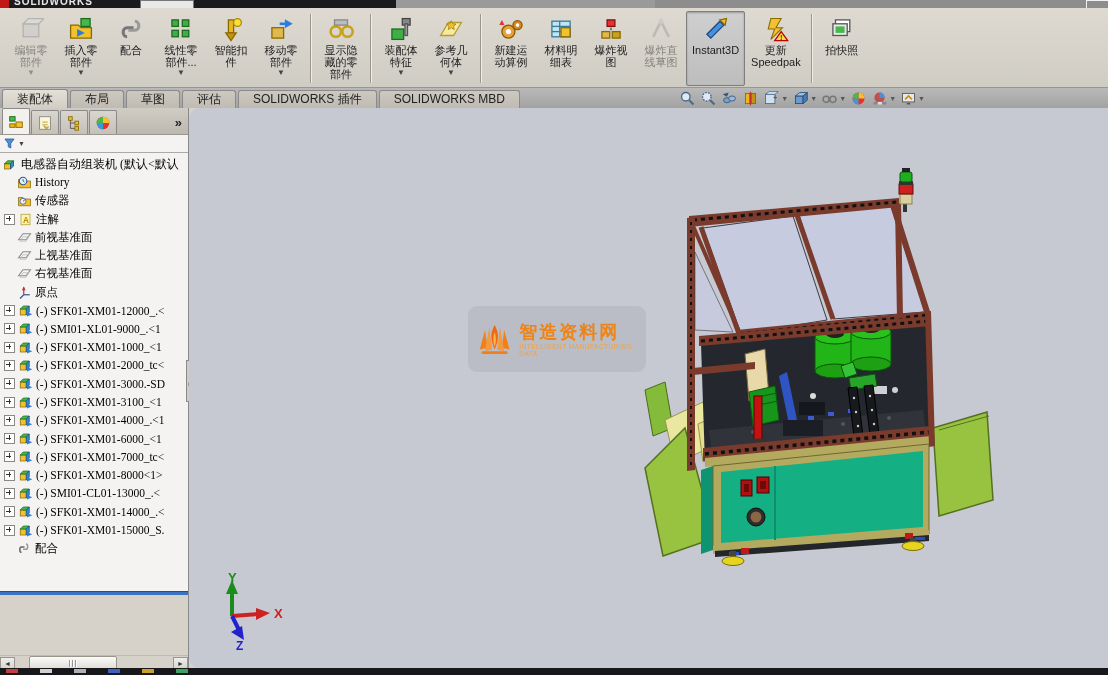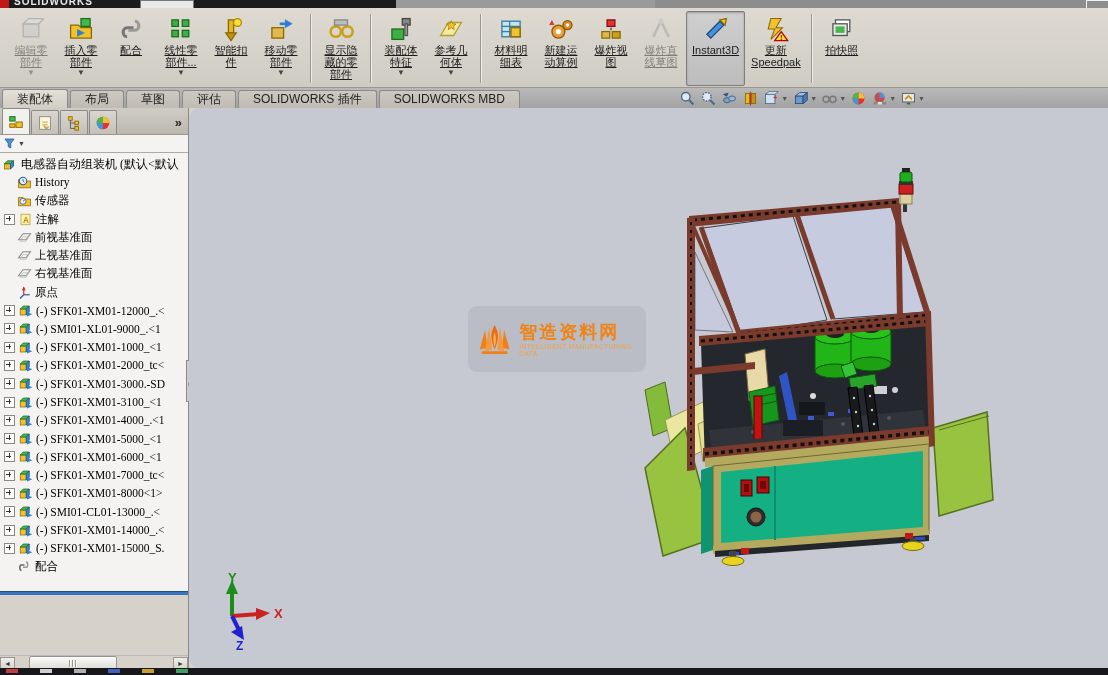--- a/index.html
+++ b/index.html
@@ -13,21 +13,21 @@
   .tb-brand{position:absolute;left:14px;top:-4px;color:#e8e8e8;font-size:10px;font-weight:bold;letter-spacing:1px;}
   .tb-btn{position:absolute;left:140px;top:0px;width:52px;height:7px;background:#e9e9e9;border:1px solid #777;}
   .tb-seg2{position:absolute;left:655px;top:0;width:453px;height:8px;background:#8d8d8d;}
   .tb-box{position:absolute;left:1086px;top:0;width:21px;height:7px;background:#8d8d8d;border:1px solid #f2f2f2;}
   
   .cmdbar{position:absolute;left:0;top:8px;width:1108px;height:80px;background:linear-gradient(#dedad2,#cfccc4);
           border-bottom:1px solid #9a968e;display:flex;align-items:stretch;padding:2px 2px 0 6px;box-sizing:border-box;}
   .cmd-btn{display:flex;flex-direction:column;align-items:center;justify-content:flex-start;
            padding:4px 5px 1px 5px;margin:1px 0;border:1px solid transparent;border-radius:2px;min-width:38px;cursor:default;}
   .cmd-btn .ic{width:26px;height:26px;margin-bottom:2px;}
-  .cmd-btn .lbl{line-height:12px;text-align:center;white-space:nowrap;color:#1c1c1c;text-decoration:underline;}
+  .cmd-btn .lbl{line-height:12px;text-align:center;white-space:nowrap;color:#1c1c1c;}
   .cmd-btn .dd{font-size:8px;color:#444;line-height:8px;margin-top:1px;}
   .cmd-btn.disabled{filter:grayscale(1);opacity:.45;}
   .cmd-btn.pressed{background:linear-gradient(#cfcfcf,#bdbdbd);border:1px solid #7e7e7e;box-shadow:inset 0 1px 2px rgba(0,0,0,.25);}
   .cmd-sep{width:1px;background:#9a968e;margin:4px 4px;border-right:1px solid #f0ede6;}
   
   .tabrow{position:absolute;left:0;top:88px;width:1108px;height:20px;background:linear-gradient(#b9b9b9,#a2a2a2);
           display:flex;align-items:flex-end;}
   .rtab{height:17px;line-height:17px;padding:0 14px;margin-right:2px;background:linear-gradient(#cdc9c1,#bfbbb3);
         border:1px solid #8a8a8a;border-bottom:none;border-radius:3px 3px 0 0;font-size:12px;color:#222;cursor:default;}
   .rtab.active{background:linear-gradient(#e4e0d8,#d2cec6);font-weight:normal;height:18px;line-height:18px;}
@@ -181,39 +181,39 @@
             <polygon points="2,15 8,5 18,5 12,15" fill="#f6e9a2" stroke="#b0a030"></polygon>
             <path d="M14 12 l1.4 3 3.2,.3 -2.4 2.1.7 3.1-2.9-1.7-2.9 1.7.7-3.1-2.4-2.1 3.2-.3z" fill="#f2c12e" stroke="#8a6a00" stroke-width=".6" transform="translate(-1,-6) scale(.8)"></path>
           </svg></span>
         <div class="lbl">参考几</div>
         <div class="lbl">何体</div>
         <div class="dd">▼</div>
       </div>
       <div class="cmd-sep"></div>
       <div class="cmd-btn">
         <span class="ic"><svg viewBox="0 0 20 20" width="100%" height="100%">
+            <circle cx="8" cy="12" r="5" fill="#e8a03a" stroke="#8a5a00"></circle>
+            <circle cx="8" cy="12" r="2" fill="#fff"></circle>
+            <circle cx="15" cy="7" r="3.5" fill="#d88820" stroke="#8a5a00"></circle>
+            <circle cx="15" cy="7" r="1.4" fill="#fff"></circle>
+            <polygon points="3,3 5,7 1,7" fill="#e83030"></polygon>
+          </svg></span>
+        <div class="lbl">新建运</div>
+        <div class="lbl">动算例</div>
+      </div>
+      <div class="cmd-btn">
+        <span class="ic"><svg viewBox="0 0 20 20" width="100%" height="100%">
             <rect x="3" y="4" width="14" height="12" fill="#bfe6f2" stroke="#3a7a9a"></rect>
             <line x1="3" y1="8" x2="17" y2="8" stroke="#3a7a9a"></line>
             <line x1="3" y1="12" x2="17" y2="12" stroke="#3a7a9a"></line>
             <line x1="9" y1="4" x2="9" y2="16" stroke="#3a7a9a"></line>
             <rect x="10" y="9" width="7" height="7" fill="#f2c12e" stroke="#8a6a00"></rect>
           </svg></span>
         <div class="lbl">材料明</div>
         <div class="lbl">细表</div>
-      </div>
-      <div class="cmd-btn">
-        <span class="ic"><svg viewBox="0 0 20 20" width="100%" height="100%">
-            <circle cx="8" cy="12" r="5" fill="#e8a03a" stroke="#8a5a00"></circle>
-            <circle cx="8" cy="12" r="2" fill="#fff"></circle>
-            <circle cx="15" cy="7" r="3.5" fill="#d88820" stroke="#8a5a00"></circle>
-            <circle cx="15" cy="7" r="1.4" fill="#fff"></circle>
-            <polygon points="3,3 5,7 1,7" fill="#e83030"></polygon>
-          </svg></span>
-        <div class="lbl">新建运</div>
-        <div class="lbl">动算例</div>
       </div>
       <div class="cmd-btn">
         <span class="ic"><svg viewBox="0 0 20 20" width="100%" height="100%">
             <rect x="3" y="12" width="6" height="5" fill="#e0b84c" stroke="#8a6a00"></rect>
             <rect x="11" y="12" width="6" height="5" fill="#caa21a" stroke="#8a6a00"></rect>
             <rect x="7" y="3" width="6" height="5" fill="#e83030" stroke="#801010"></rect>
             <line x1="10" y1="9" x2="10" y2="11" stroke="#444"></line>
           </svg></span>
         <div class="lbl">爆炸视</div>
         <div class="lbl">图</div>
@@ -514,30 +514,20 @@
         </div>
         <div class="trow">
           <span class="exp"></span>
           <span class="ic"><svg viewBox="0 0 20 20" width="100%" height="100%">
               <rect x="3" y="8" width="8" height="8" fill="#f2c12e" stroke="#8a6a00"></rect>
               <polygon points="3,8 7,4 15,4 11,8" fill="#49b84c" stroke="#1c6e1e"></polygon>
               <polygon points="11,8 15,4 15,12 11,16" fill="#2e8ed6" stroke="#1a4a80"></polygon>
               <polygon points="12,12 19,15 12,18" fill="#2e7ed6"></polygon>
             </svg></span>
           <span class="lbl">(-) SFK01-XM01-4000_.&lt;1</span>
-        </div>
-        <div class="trow">
-          <span class="exp"></span>
-          <span class="ic"><svg viewBox="0 0 20 20" width="100%" height="100%">
-              <rect x="3" y="8" width="8" height="8" fill="#f2c12e" stroke="#8a6a00"></rect>
-              <polygon points="3,8 7,4 15,4 11,8" fill="#49b84c" stroke="#1c6e1e"></polygon>
-              <polygon points="11,8 15,4 15,12 11,16" fill="#2e8ed6" stroke="#1a4a80"></polygon>
-              <polygon points="12,12 19,15 12,18" fill="#2e7ed6"></polygon>
-            </svg></span>
-          <span class="lbl">(-) SFK01-XM01-5000_&lt;1</span>
         </div>
         <div class="trow">
           <span class="exp"></span>
           <span class="ic"><svg viewBox="0 0 20 20" width="100%" height="100%">
               <rect x="3" y="8" width="8" height="8" fill="#f2c12e" stroke="#8a6a00"></rect>
               <polygon points="3,8 7,4 15,4 11,8" fill="#49b84c" stroke="#1c6e1e"></polygon>
               <polygon points="11,8 15,4 15,12 11,16" fill="#2e8ed6" stroke="#1a4a80"></polygon>
               <polygon points="12,12 19,15 12,18" fill="#2e7ed6"></polygon>
             </svg></span>
           <span class="lbl">(-) SFK01-XM01-6000_&lt;1</span>

